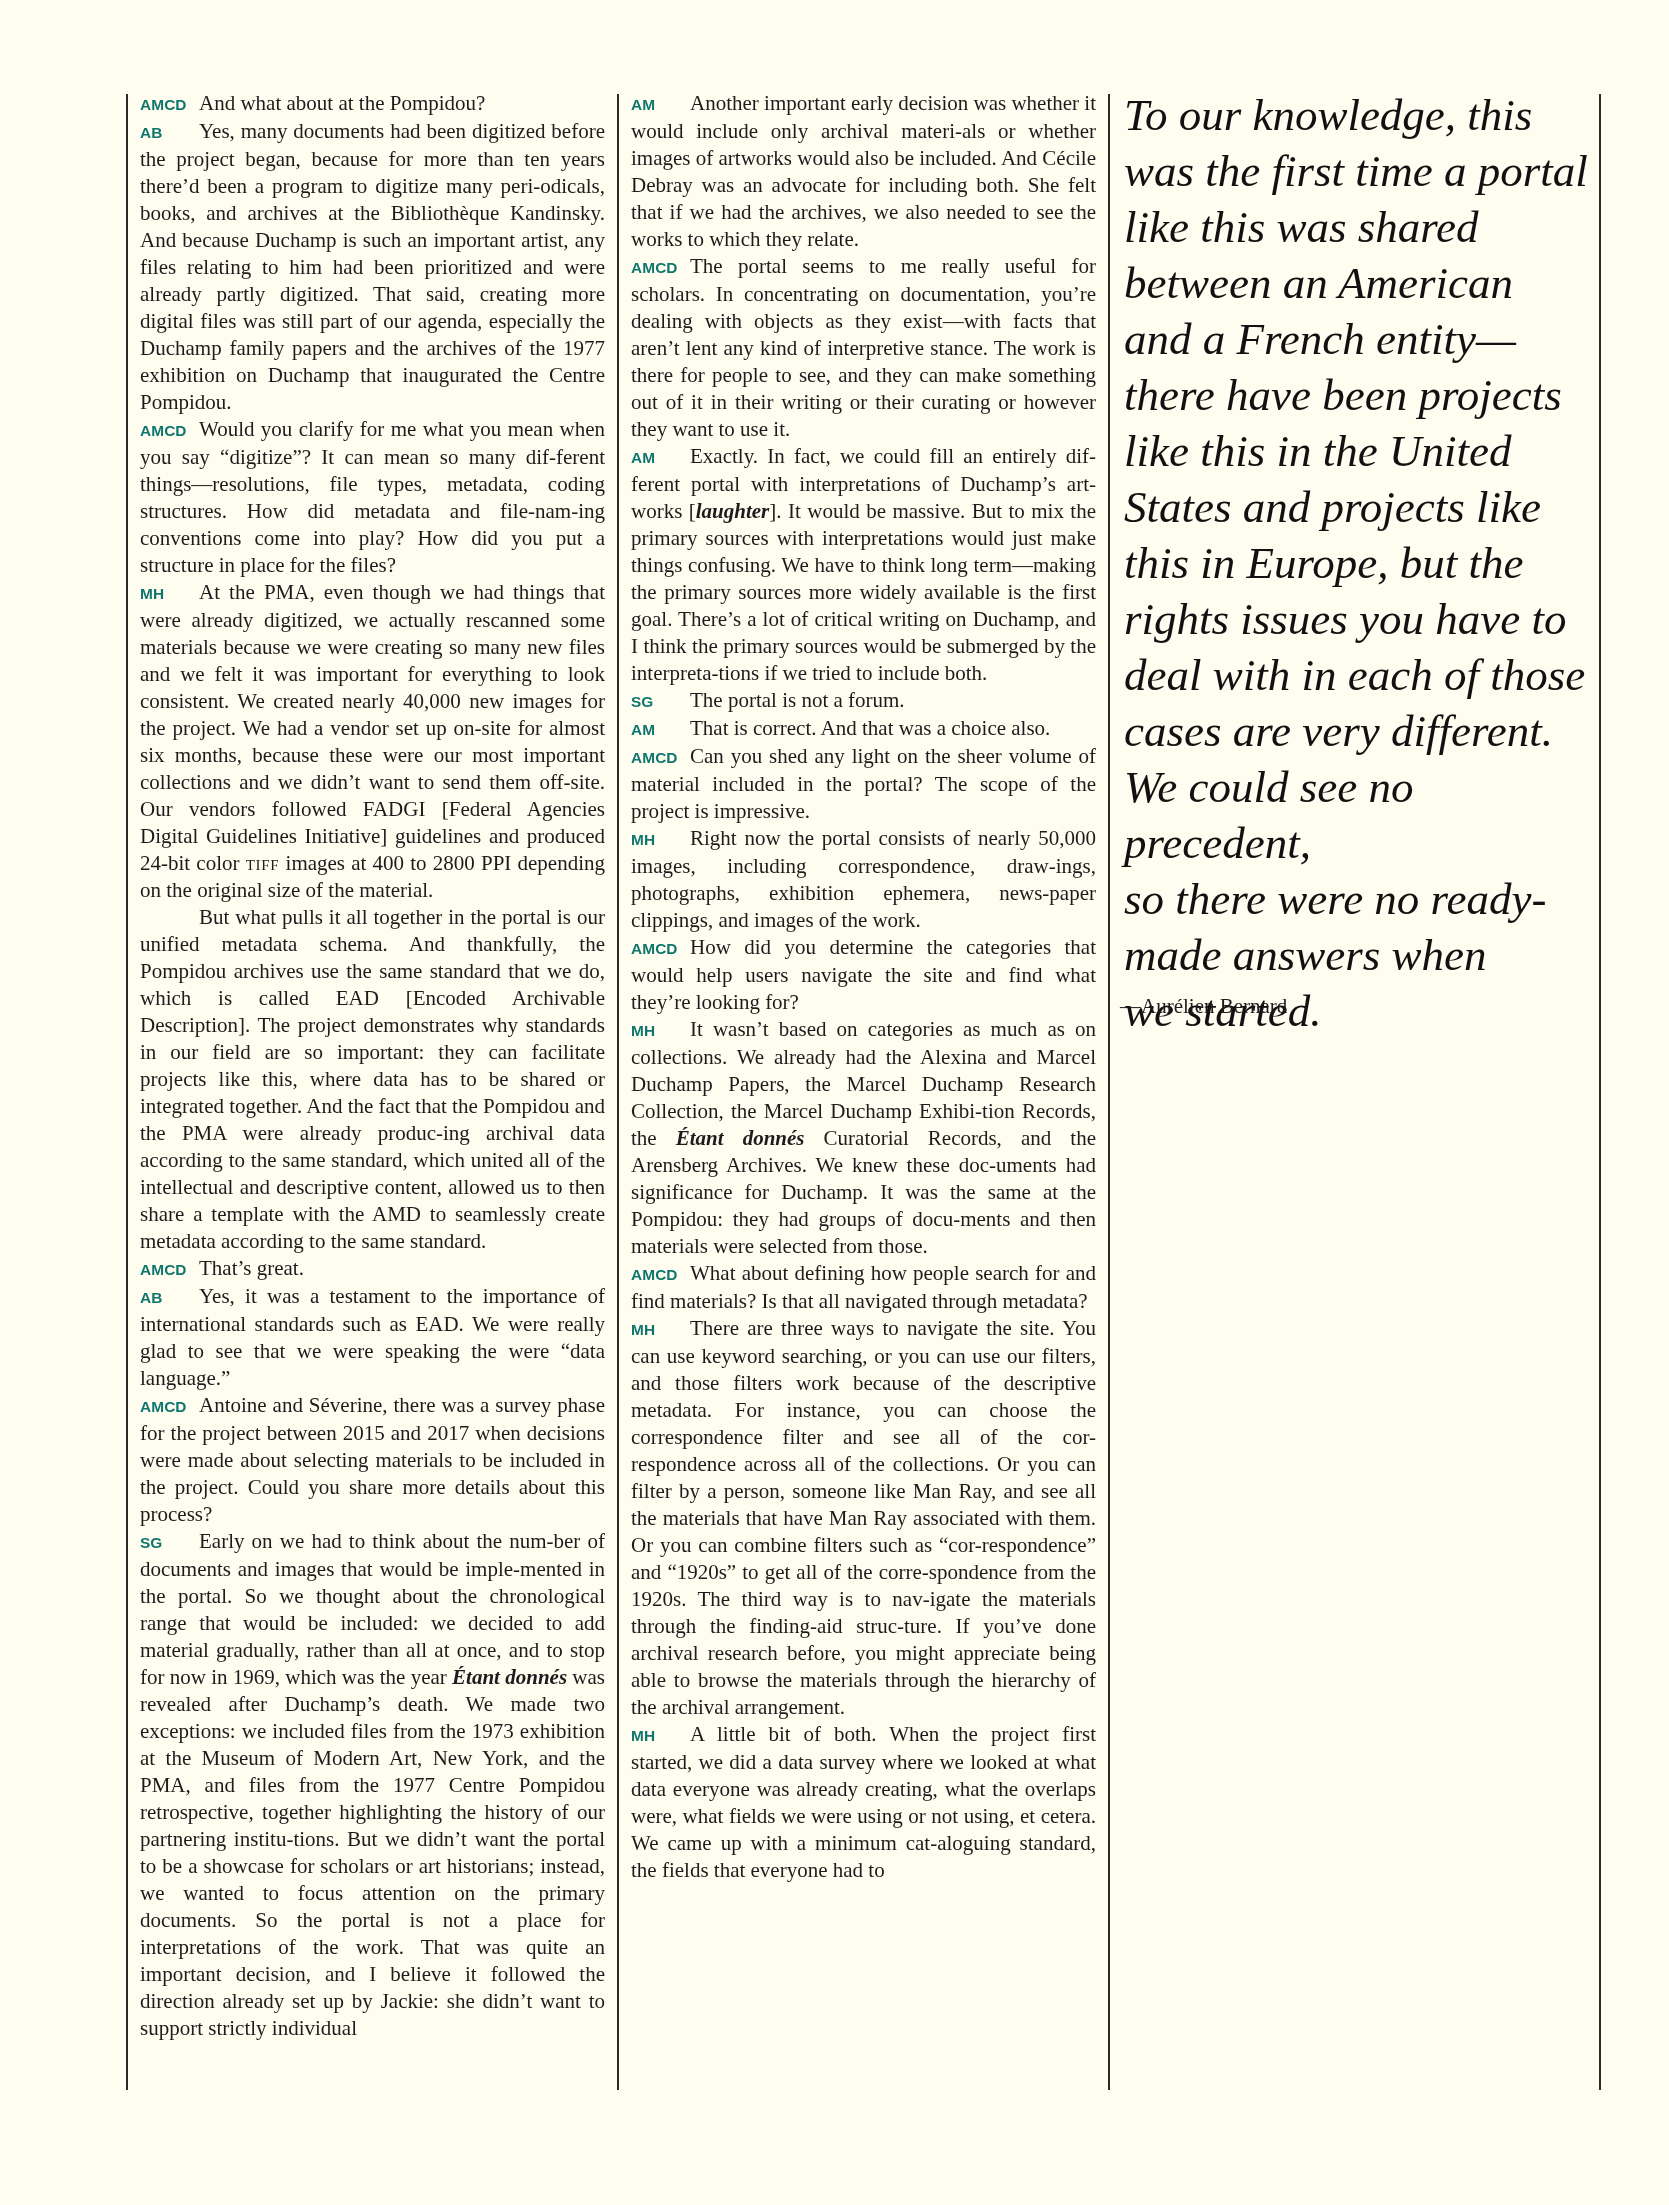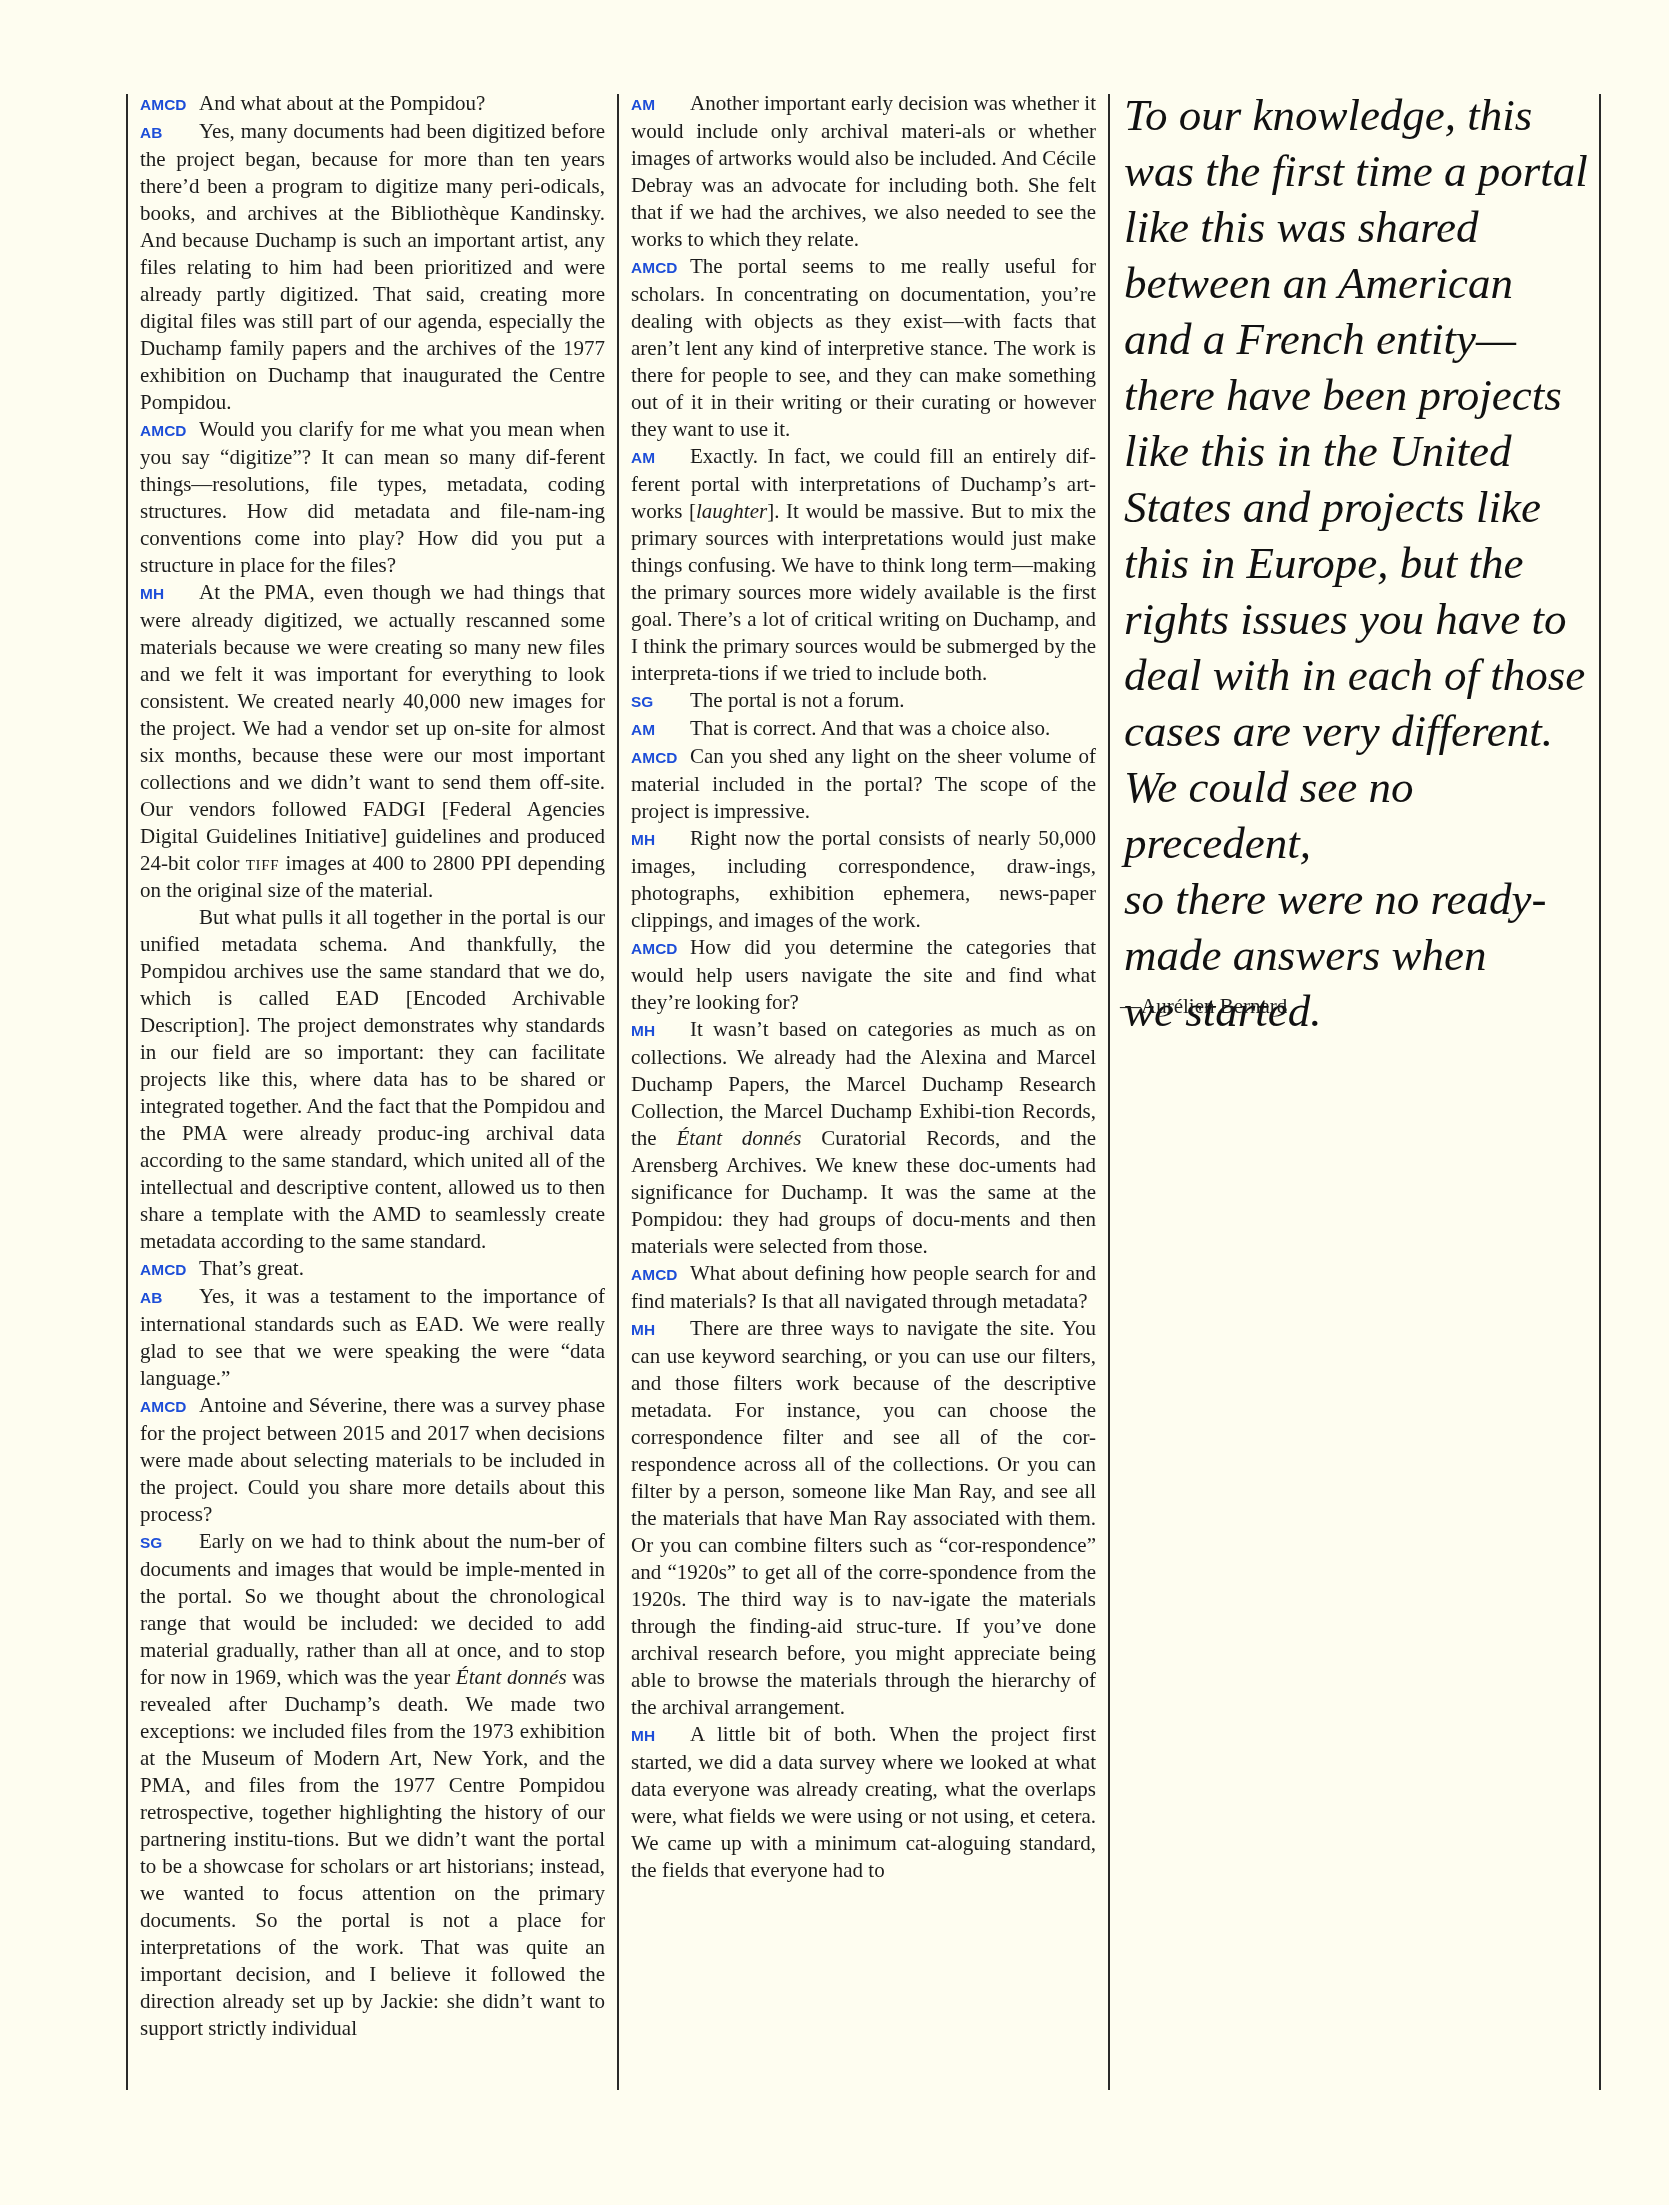--- a/index.html
+++ b/index.html
@@ -30,21 +30,21 @@
   .col-1 { left: 140px; width: 465px; }
   .col-2 { left: 631px; width: 465px; }
   .para { margin: 0; }
   .para .spk {
     font-family: "Liberation Sans", "DejaVu Sans", sans-serif;
     font-weight: bold;
     font-size: 15.4px;
     letter-spacing: 0.1px;
     display: inline-block;
     width: 59px;
-    color: #1d4ed8;
+    color: #0f766e;
   }
   .para.indent { text-indent: 59px; }
   .quote {
     position: absolute;
     left: 1124px;
     top: 87px;
     width: 471px;
     font-family: "Liberation Serif", "DejaVu Serif", serif;
     font-style: italic;
     font-size: 45px;
@@ -53,21 +53,21 @@
     white-space: pre-line;
   }
   .attrib {
     position: absolute;
     left: 1120px;
     top: 994px;
     font-family: "Liberation Serif", "DejaVu Serif", serif;
     font-size: 21px;
     color: #1c1c1c;
   }
-  em { font-style: italic; }
+  em { font-style: italic; font-weight: bold; }
   .sc { font-variant: small-caps; text-transform: lowercase; letter-spacing: 0.7px; }
 </style>
 </head>
 <body>
 
 <div class="rule" style="left:126px;"></div>
 <div class="rule" style="left:617px;"></div>
 <div class="rule" style="left:1108px;"></div>
 <div class="rule" style="left:1599px;"></div>
 

